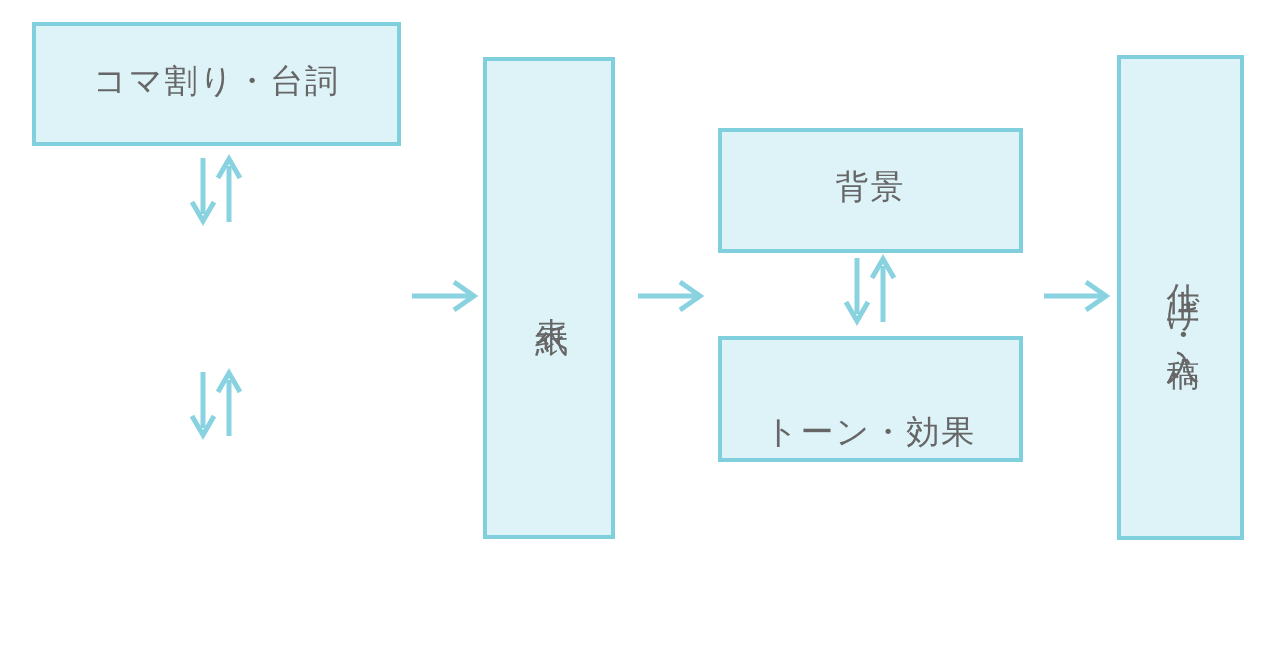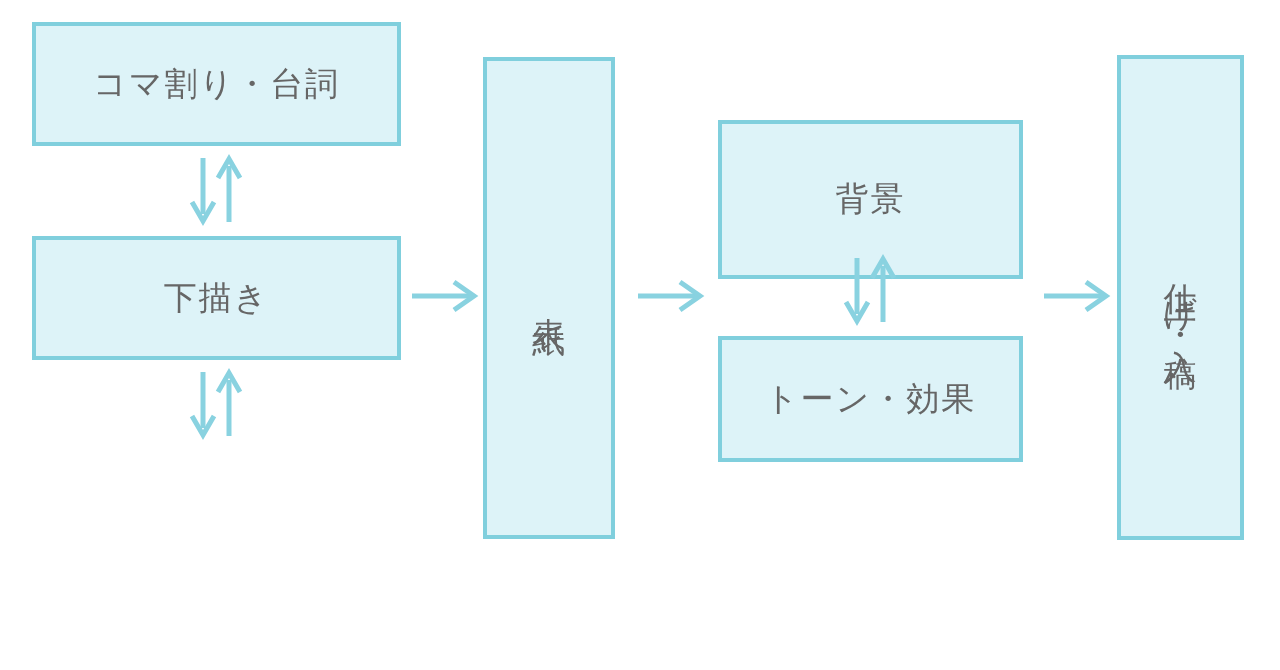--- a/index.html
+++ b/index.html
@@ -29,20 +29,21 @@
     justify-content: center;
     color: #666666;
     text-align: center;
   }
   .node-label {
     display: block;
     color: #666666;
     line-height: 1.35;
     letter-spacing: 0.06em;
     white-space: pre-line;
+    font-family: Liberation Mono, monospace;
   }
 
   
   .h-node .node-label {
     font-size: 33px;
   }
   .h-node.small .node-label {
     font-size: 31px;
   }
 
@@ -82,23 +83,20 @@
     <svg width="80" height="76" viewBox="0 0 80 76" aria-hidden="true">
       <g stroke="#89d2e0" stroke-width="5" fill="none" stroke-linecap="butt">
         <line x1="27" y1="6" x2="27" y2="62"></line>
         <polyline points="16,50 27,69 38,50" stroke-linejoin="miter"></polyline>
         <line x1="53" y1="70" x2="53" y2="14"></line>
         <polyline points="42,26 53,7 64,26" stroke-linejoin="miter"></polyline>
       </g>
     </svg>
   </div>
 
-  <div class="node h-node" style="left:32px; top:236px; width:369px; height:124px;">
-    <span class="node-label">下描き</span>
-  </div>
 
   <div class="arrow arrow-v" style="left:176px; top:366px;">
     <svg width="80" height="76" viewBox="0 0 80 76" aria-hidden="true">
       <g stroke="#89d2e0" stroke-width="5" fill="none" stroke-linecap="butt">
         <line x1="27" y1="6" x2="27" y2="62"></line>
         <polyline points="16,50 27,69 38,50" stroke-linejoin="miter"></polyline>
         <line x1="53" y1="70" x2="53" y2="14"></line>
         <polyline points="42,26 53,7 64,26" stroke-linejoin="miter"></polyline>
       </g>
     </svg>
@@ -120,36 +118,36 @@
 
   <div class="arrow arrow-h" style="left:632px; top:266px;">
     <svg width="74" height="60" viewBox="0 0 74 60" aria-hidden="true">
       <g stroke="#89d2e0" stroke-width="5" fill="none" stroke-linecap="butt">
         <line x1="6" y1="30" x2="64" y2="30"></line>
         <polyline points="48,16 68,30 48,44" stroke-linejoin="miter"></polyline>
       </g>
     </svg>
   </div>
 
-  <div class="node h-node" style="left:718px; top:120px; width:305px; height:159px;">
+  <div class="node h-node" style="left:718px; top:128px; width:305px; height:125px;">
     <span class="node-label">背景</span>
   </div>
 
   <div class="arrow arrow-v" style="left:830px; top:252px;">
     <svg width="80" height="76" viewBox="0 0 80 76" aria-hidden="true">
       <g stroke="#89d2e0" stroke-width="5" fill="none" stroke-linecap="butt">
         <line x1="27" y1="6" x2="27" y2="62"></line>
         <polyline points="16,50 27,69 38,50" stroke-linejoin="miter"></polyline>
         <line x1="53" y1="70" x2="53" y2="14"></line>
         <polyline points="42,26 53,7 64,26" stroke-linejoin="miter"></polyline>
       </g>
     </svg>
   </div>
 
-  <div class="node h-node" style="left:718px; top:336px; width:305px; height:126px;">
+  <div class="node h-node" style="left:718px; top:336px; width:305px; height:126px;align-items:flex-end;">
     <span class="node-label">トーン・効果</span>
   </div>
 
   <div class="arrow arrow-h" style="left:1038px; top:266px;">
     <svg width="74" height="60" viewBox="0 0 74 60" aria-hidden="true">
       <g stroke="#89d2e0" stroke-width="5" fill="none" stroke-linecap="butt">
         <line x1="6" y1="30" x2="64" y2="30"></line>
         <polyline points="48,16 68,30 48,44" stroke-linejoin="miter"></polyline>
       </g>
     </svg>

